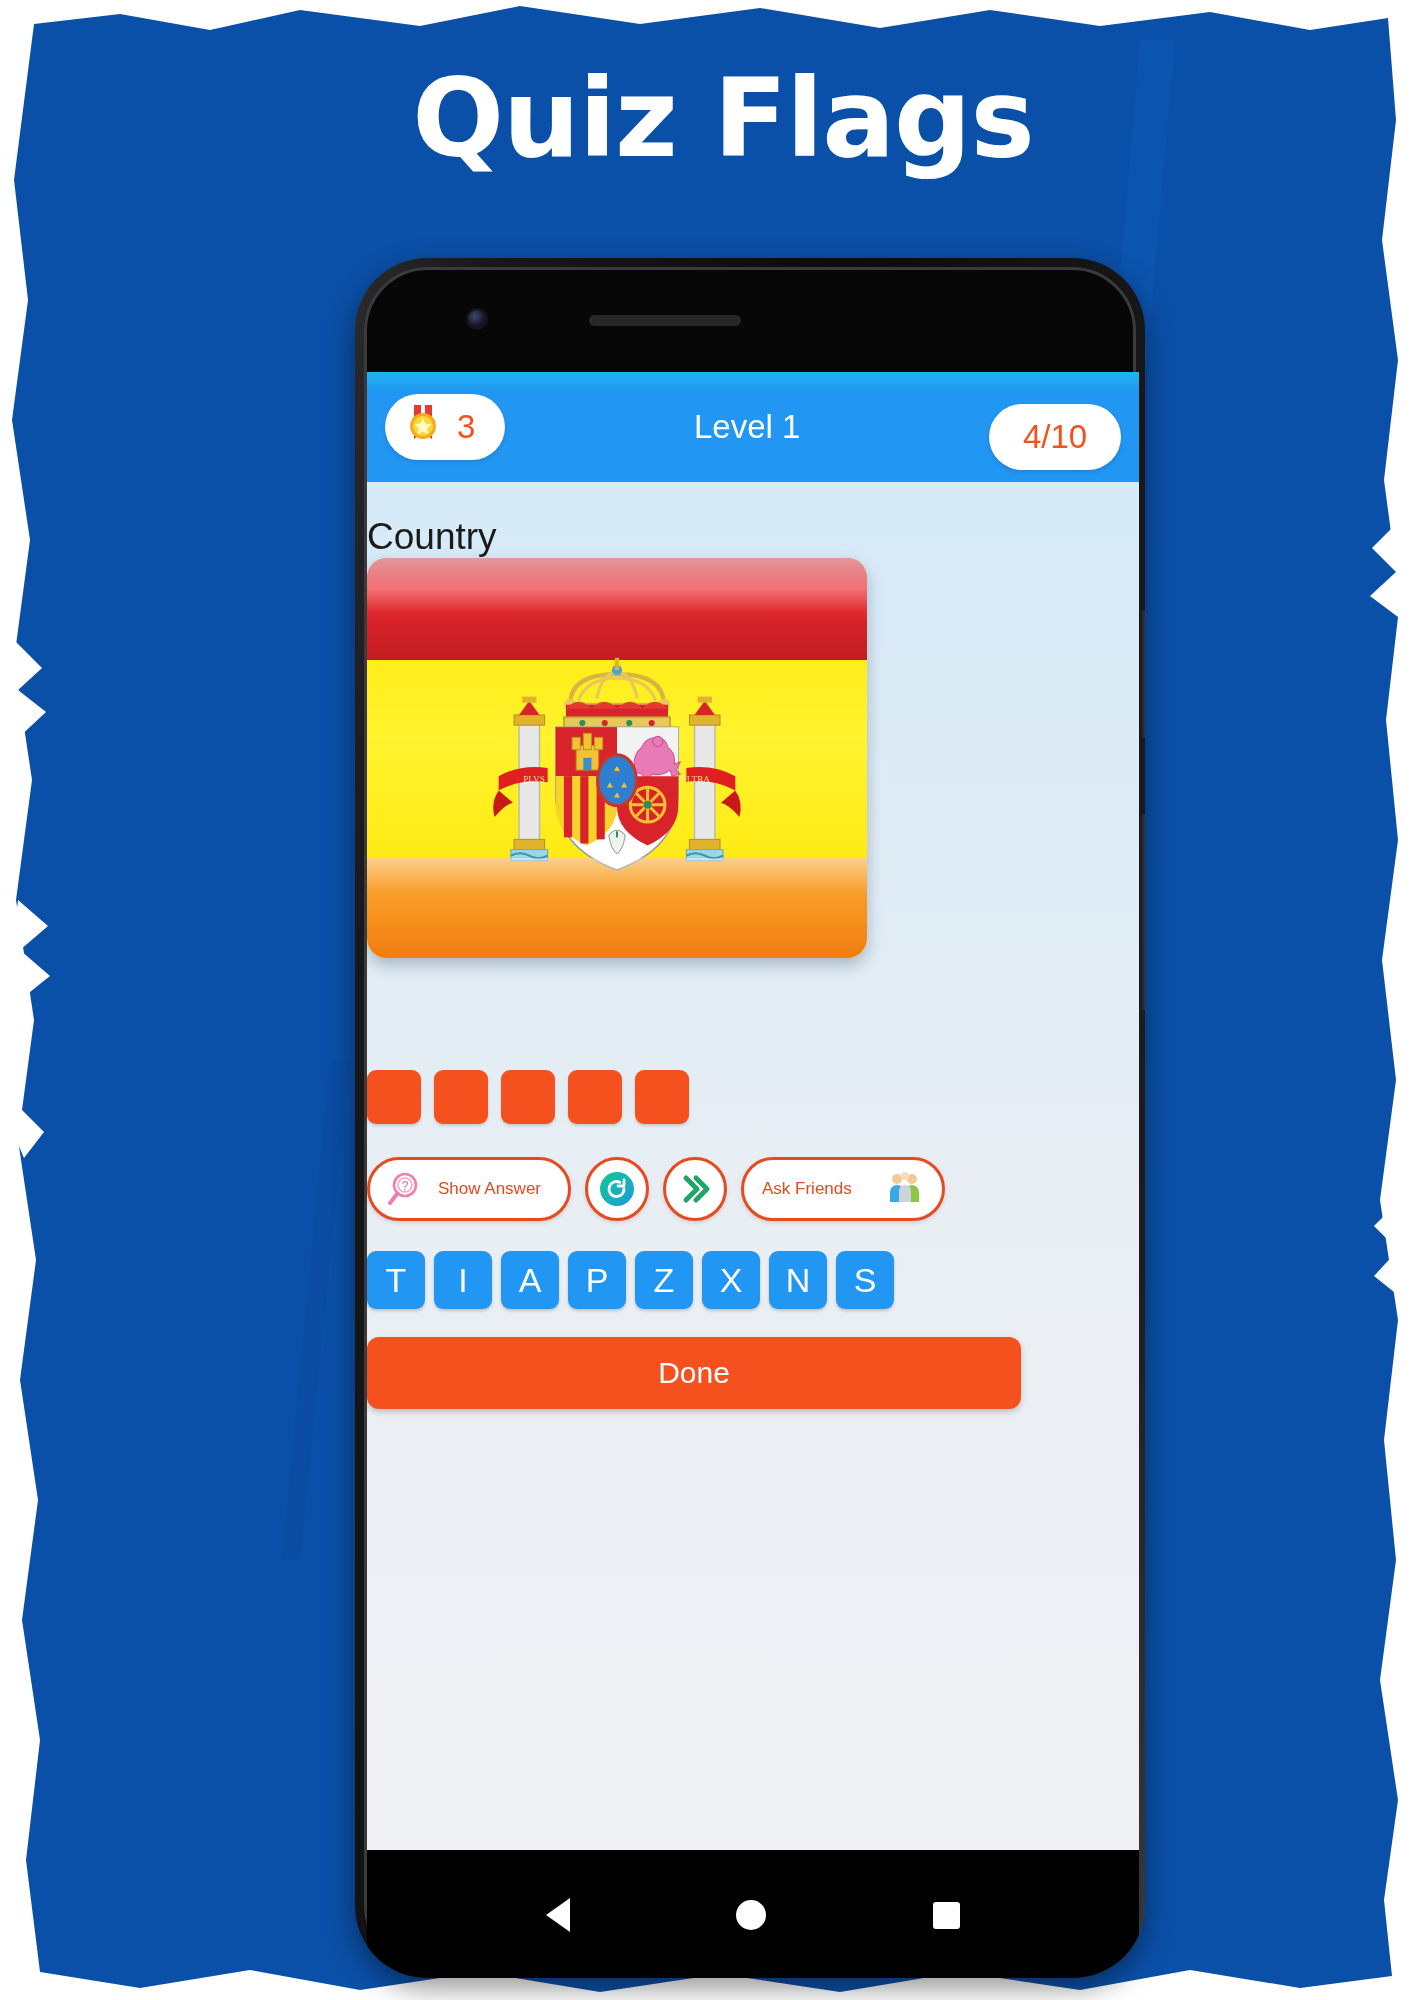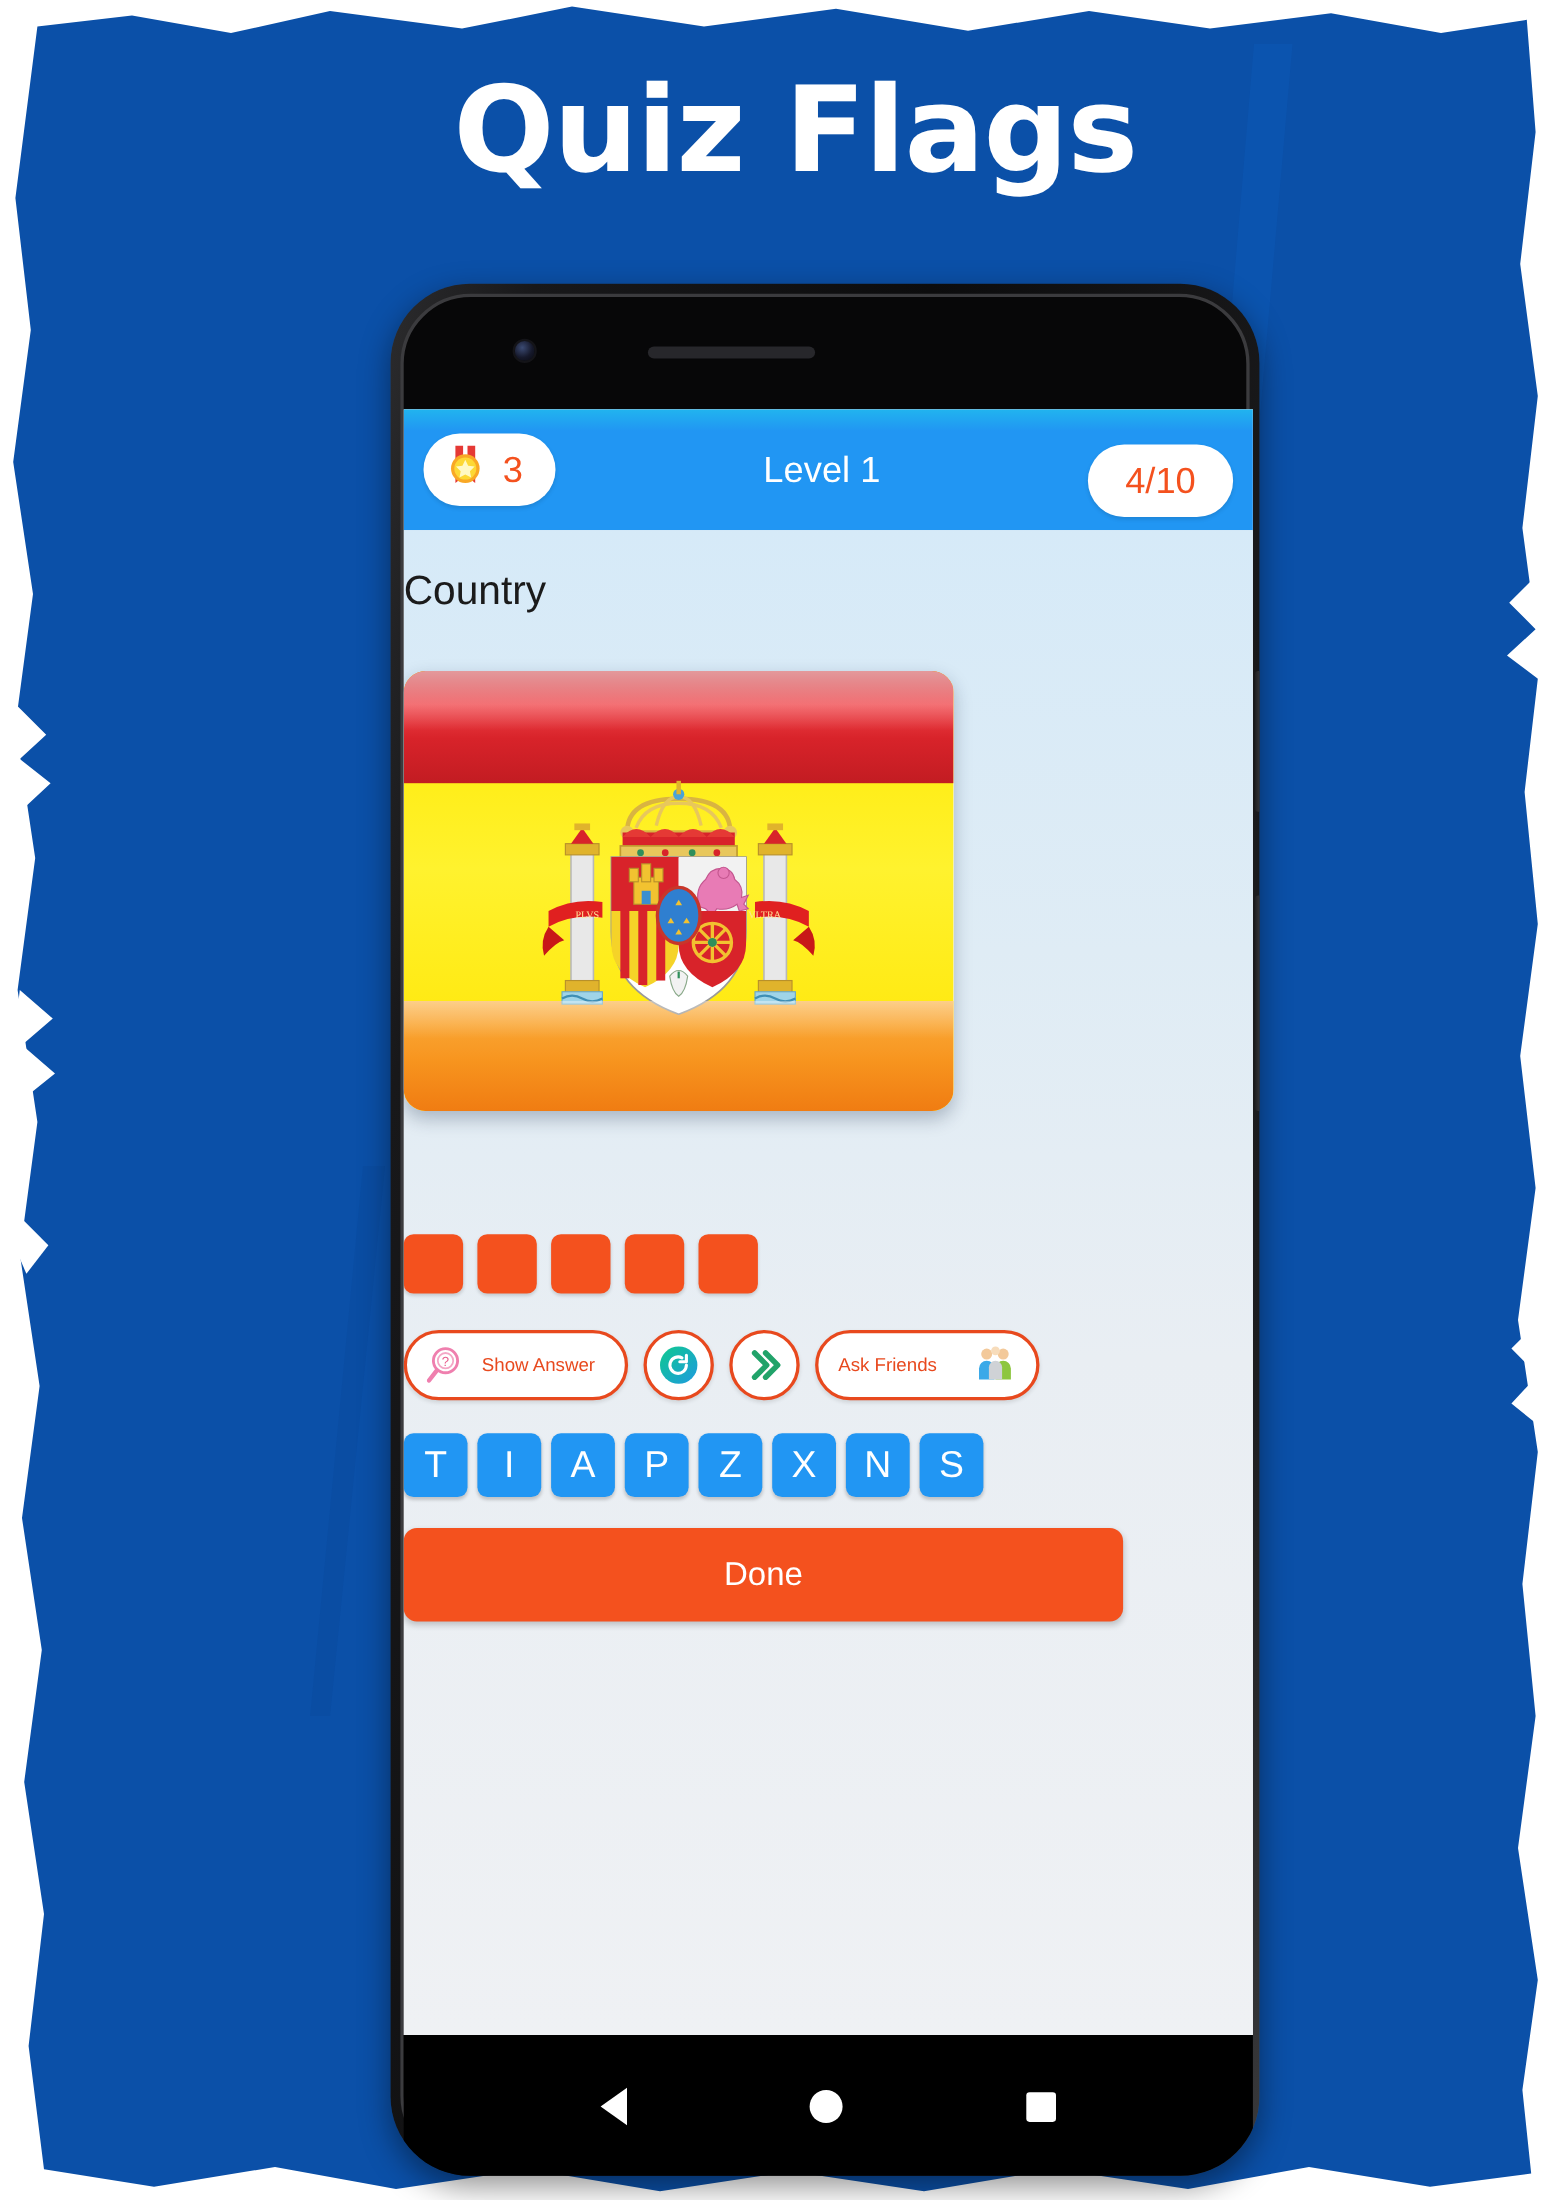--- a/index.html
+++ b/index.html
@@ -160,21 +160,20 @@
   }
   .category-label {
     margin-top: 34px;
     color: #1b1b1b;
     font-size: 37px;
     font-weight: 400;
   }
 
   
   .flag-wrap {
-    margin-top: 52px;
     width: 500px;
     height: 400px;
     border-radius: 20px;
     overflow: hidden;
     box-shadow: 0 7px 16px rgba(20,40,70,0.28);
     background: #fff;
   }
   .flag-wrap svg { display: block; width: 100%; height: 100%; }
 
   
@@ -237,21 +236,21 @@
     color: #ffffff;
     font-size: 34px;
     font-weight: 500;
     display: flex; align-items: center; justify-content: center;
     box-shadow: 0 2px 3px rgba(0,0,0,0.18);
   }
 
   
   .done-btn {
     margin-top: 28px;
-    width: 654px; height: 85px;
+    width: 654px; height: 72px;
     background: #f4511e;
     border-radius: 12px;
     color: #ffffff;
     font-size: 30px;
     display: flex; align-items: center; justify-content: center;
     box-shadow: 0 3px 6px rgba(0,0,0,0.2);
   }
 
   
   .nav-bar {

